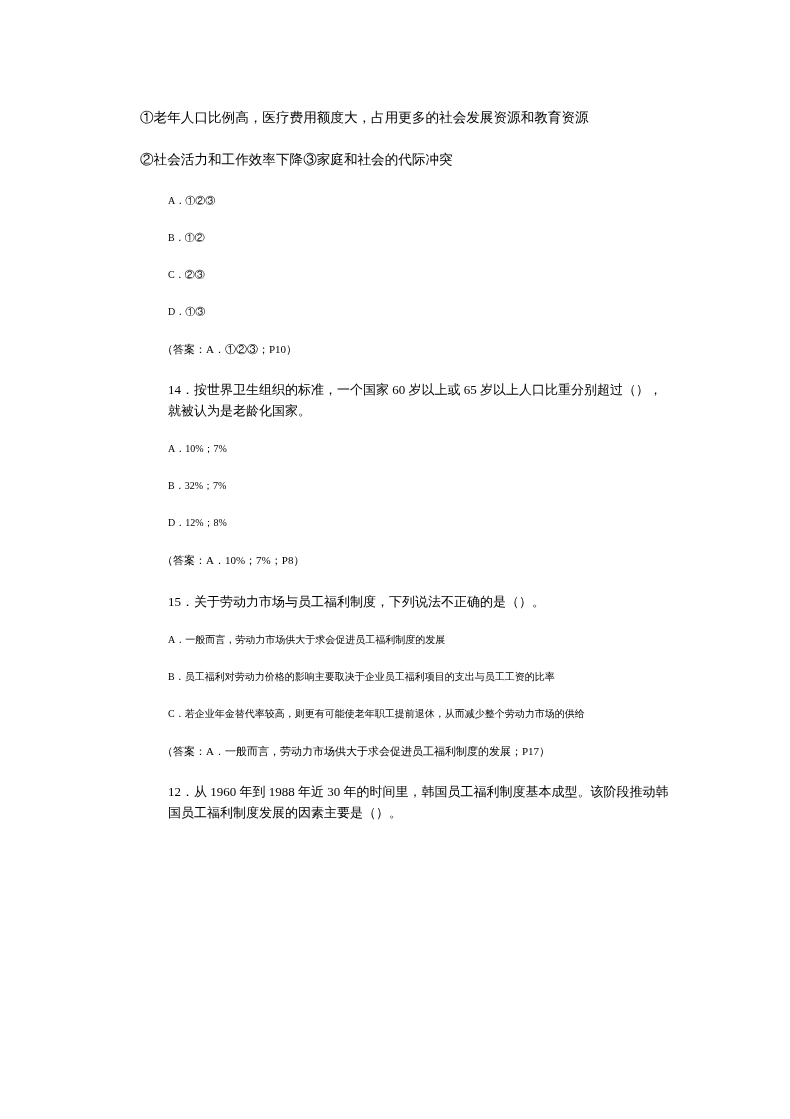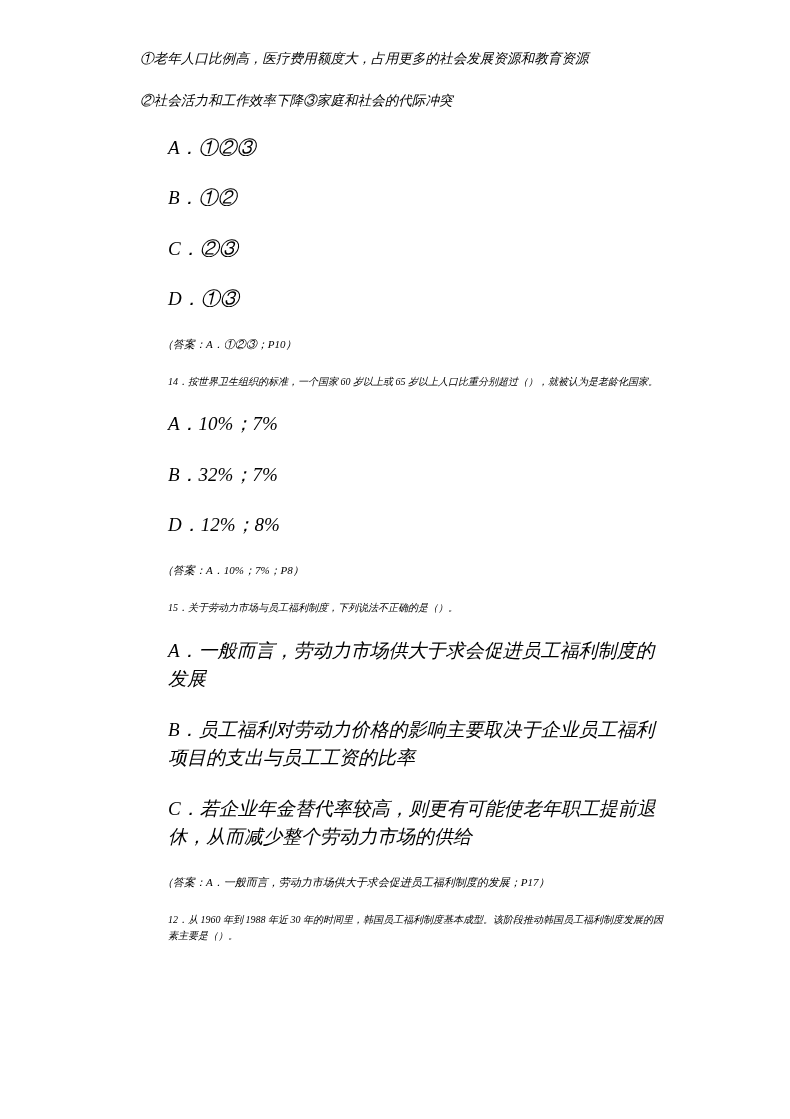--- a/index.html
+++ b/index.html
@@ -12,45 +12,44 @@
     background: #ffffff;
     font-family: "Liberation Serif", "DejaVu Serif", serif;
     color: #000000;
     overflow: hidden;
   }
   .page {
     position: relative;
     width: 790px;
     height: 1119px;
     box-sizing: border-box;
-    padding: 49px 118px 0 140px;
-    font-style: italic;
+    padding: 108px 118px 0 140px;
   }
   .block {
     font-size: 13.6px;
     line-height: 1.5;
     margin: 0 0 22px 0;
     text-align: justify;
   }
   .opt {
-    font-size: 19px;
+    font-size: 10px;
     line-height: 1.5;
     margin: 0 0 22px 0;
     padding-left: 28px;
   }
   .ans {
     font-size: 11px;
     line-height: 1.5;
     margin: 0 0 22px 0;
     padding-left: 22px;
   }
   .qnum {
     padding-left: 28px;
     margin: 16px 0 20px 0;
-    font-size: 10px;
+    font-size: 13px;
     line-height: 1.62;
     text-indent: 0;
   }
 </style>
 </head>
 <body>
 
 <div class="page">
 
   <p class="block">①老年人口比例高，医疗费用额度大，占用更多的社会发展资源和教育资源</p>

